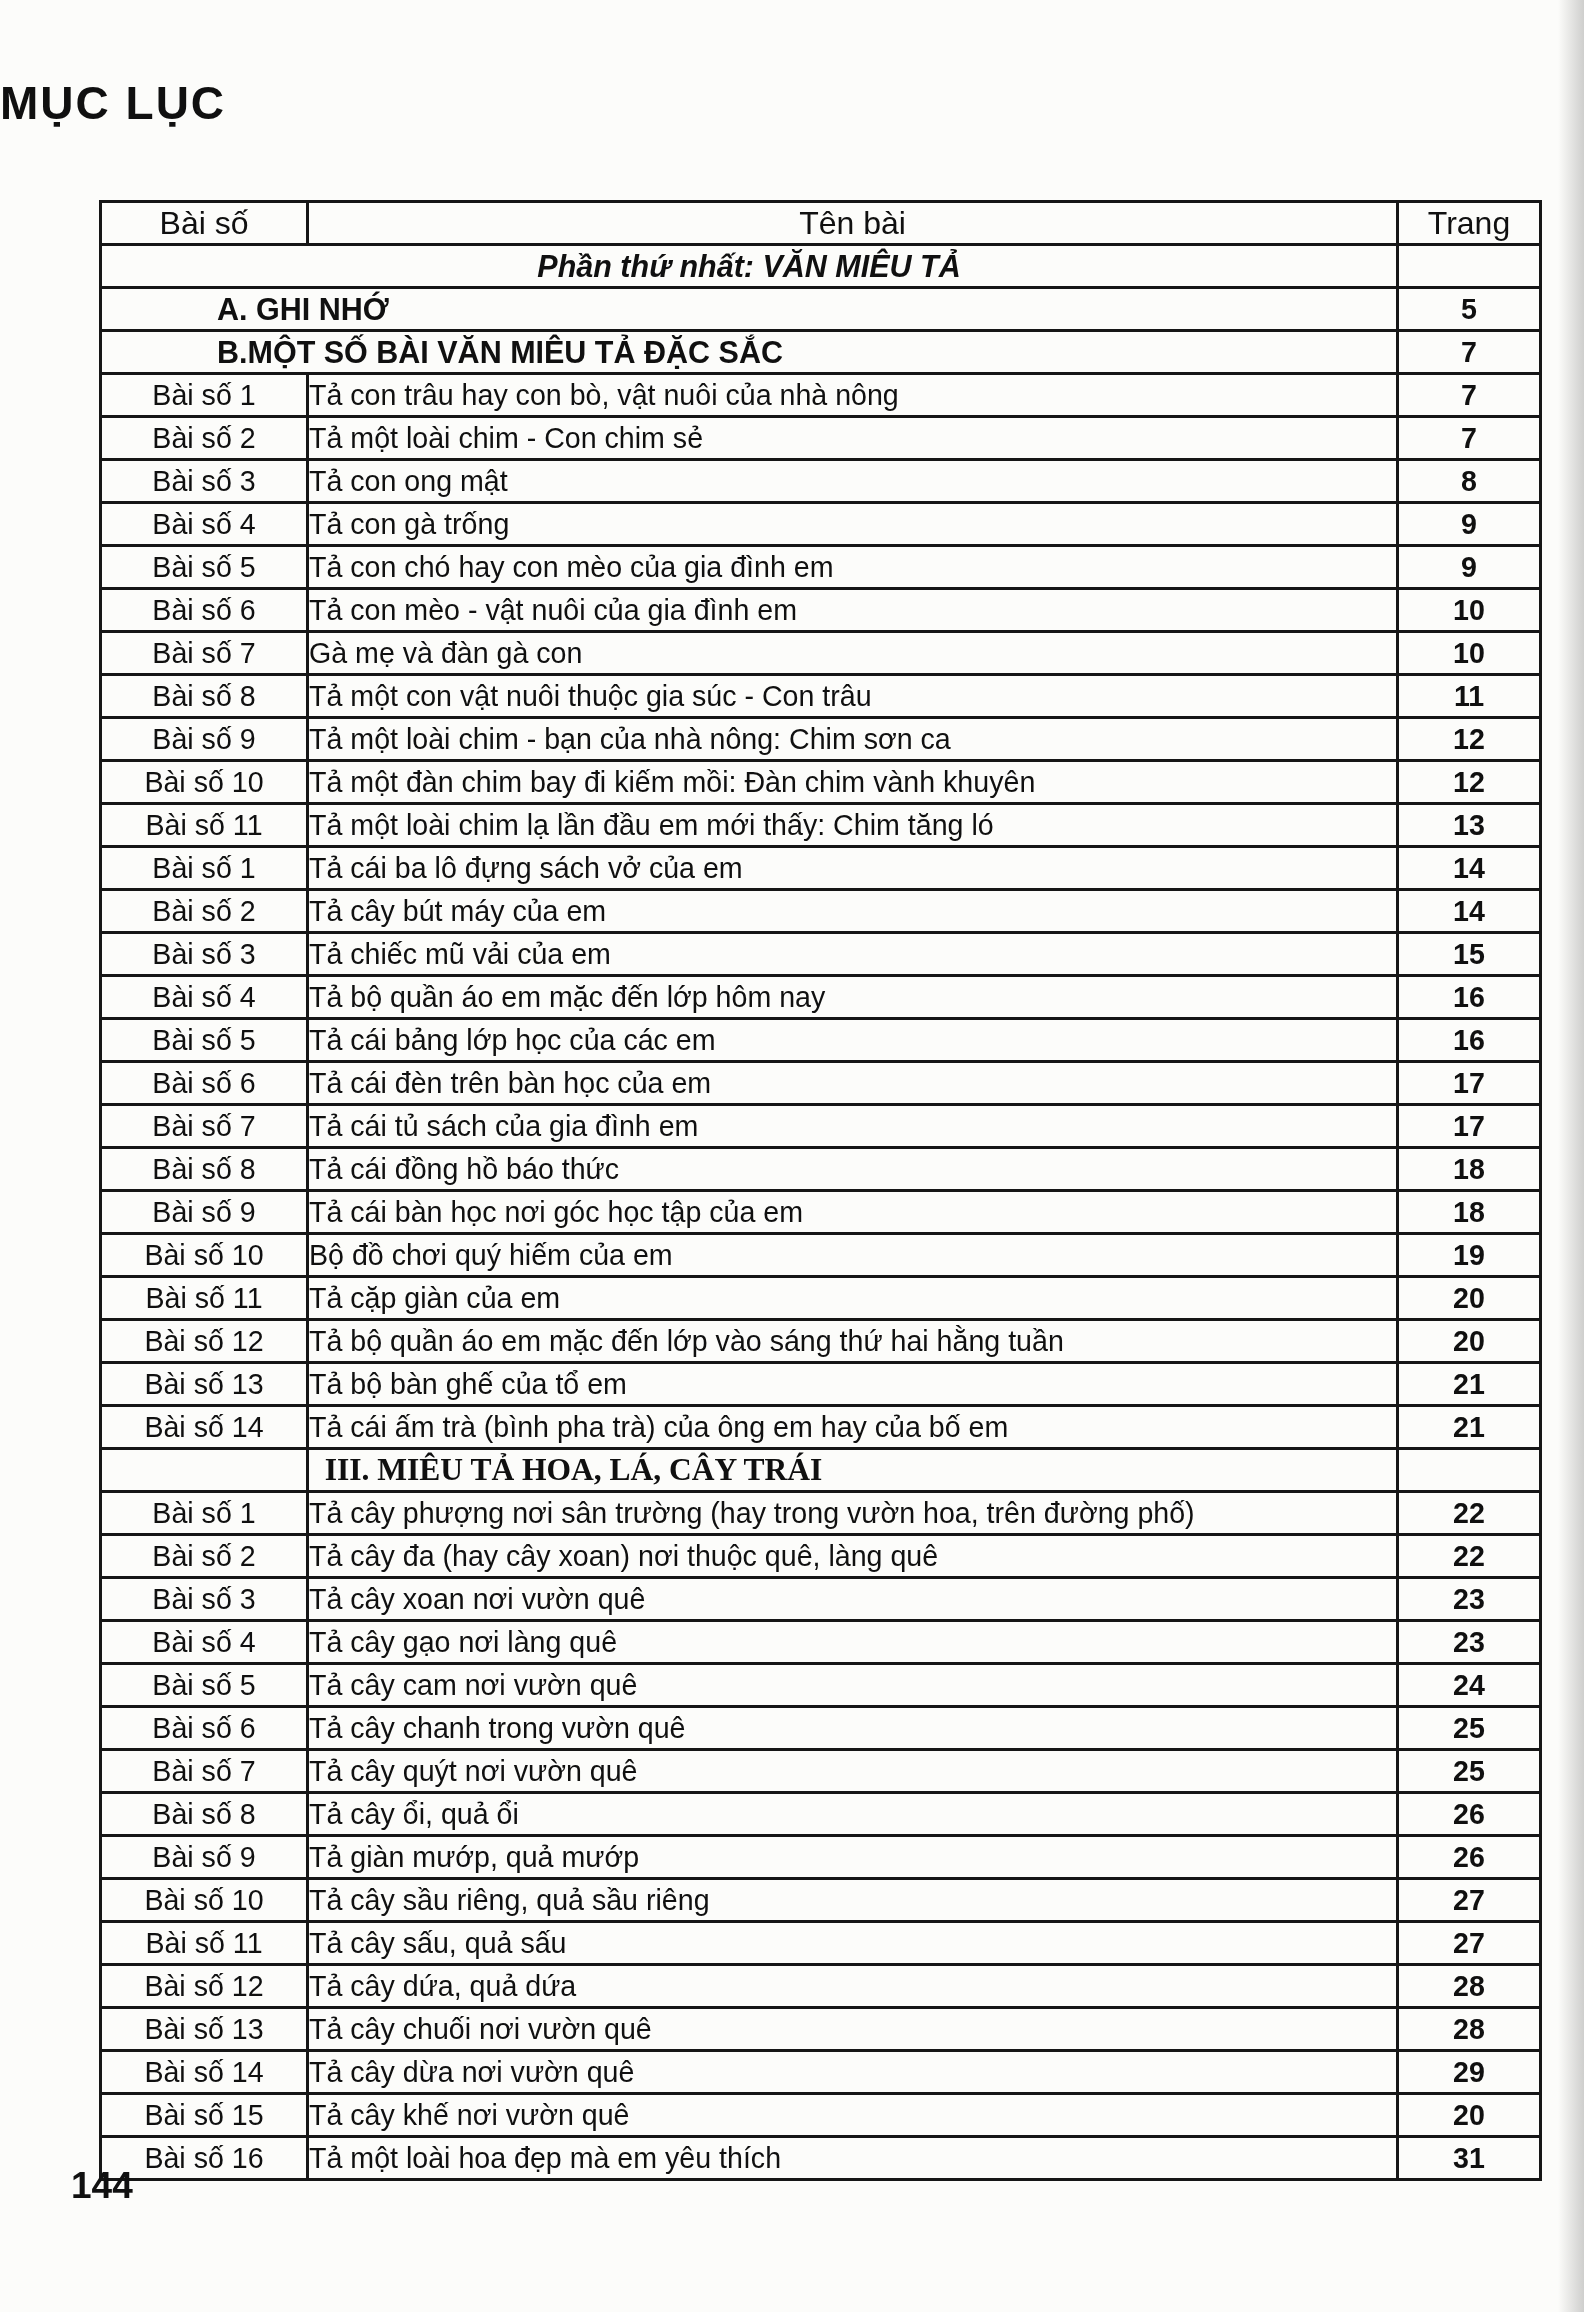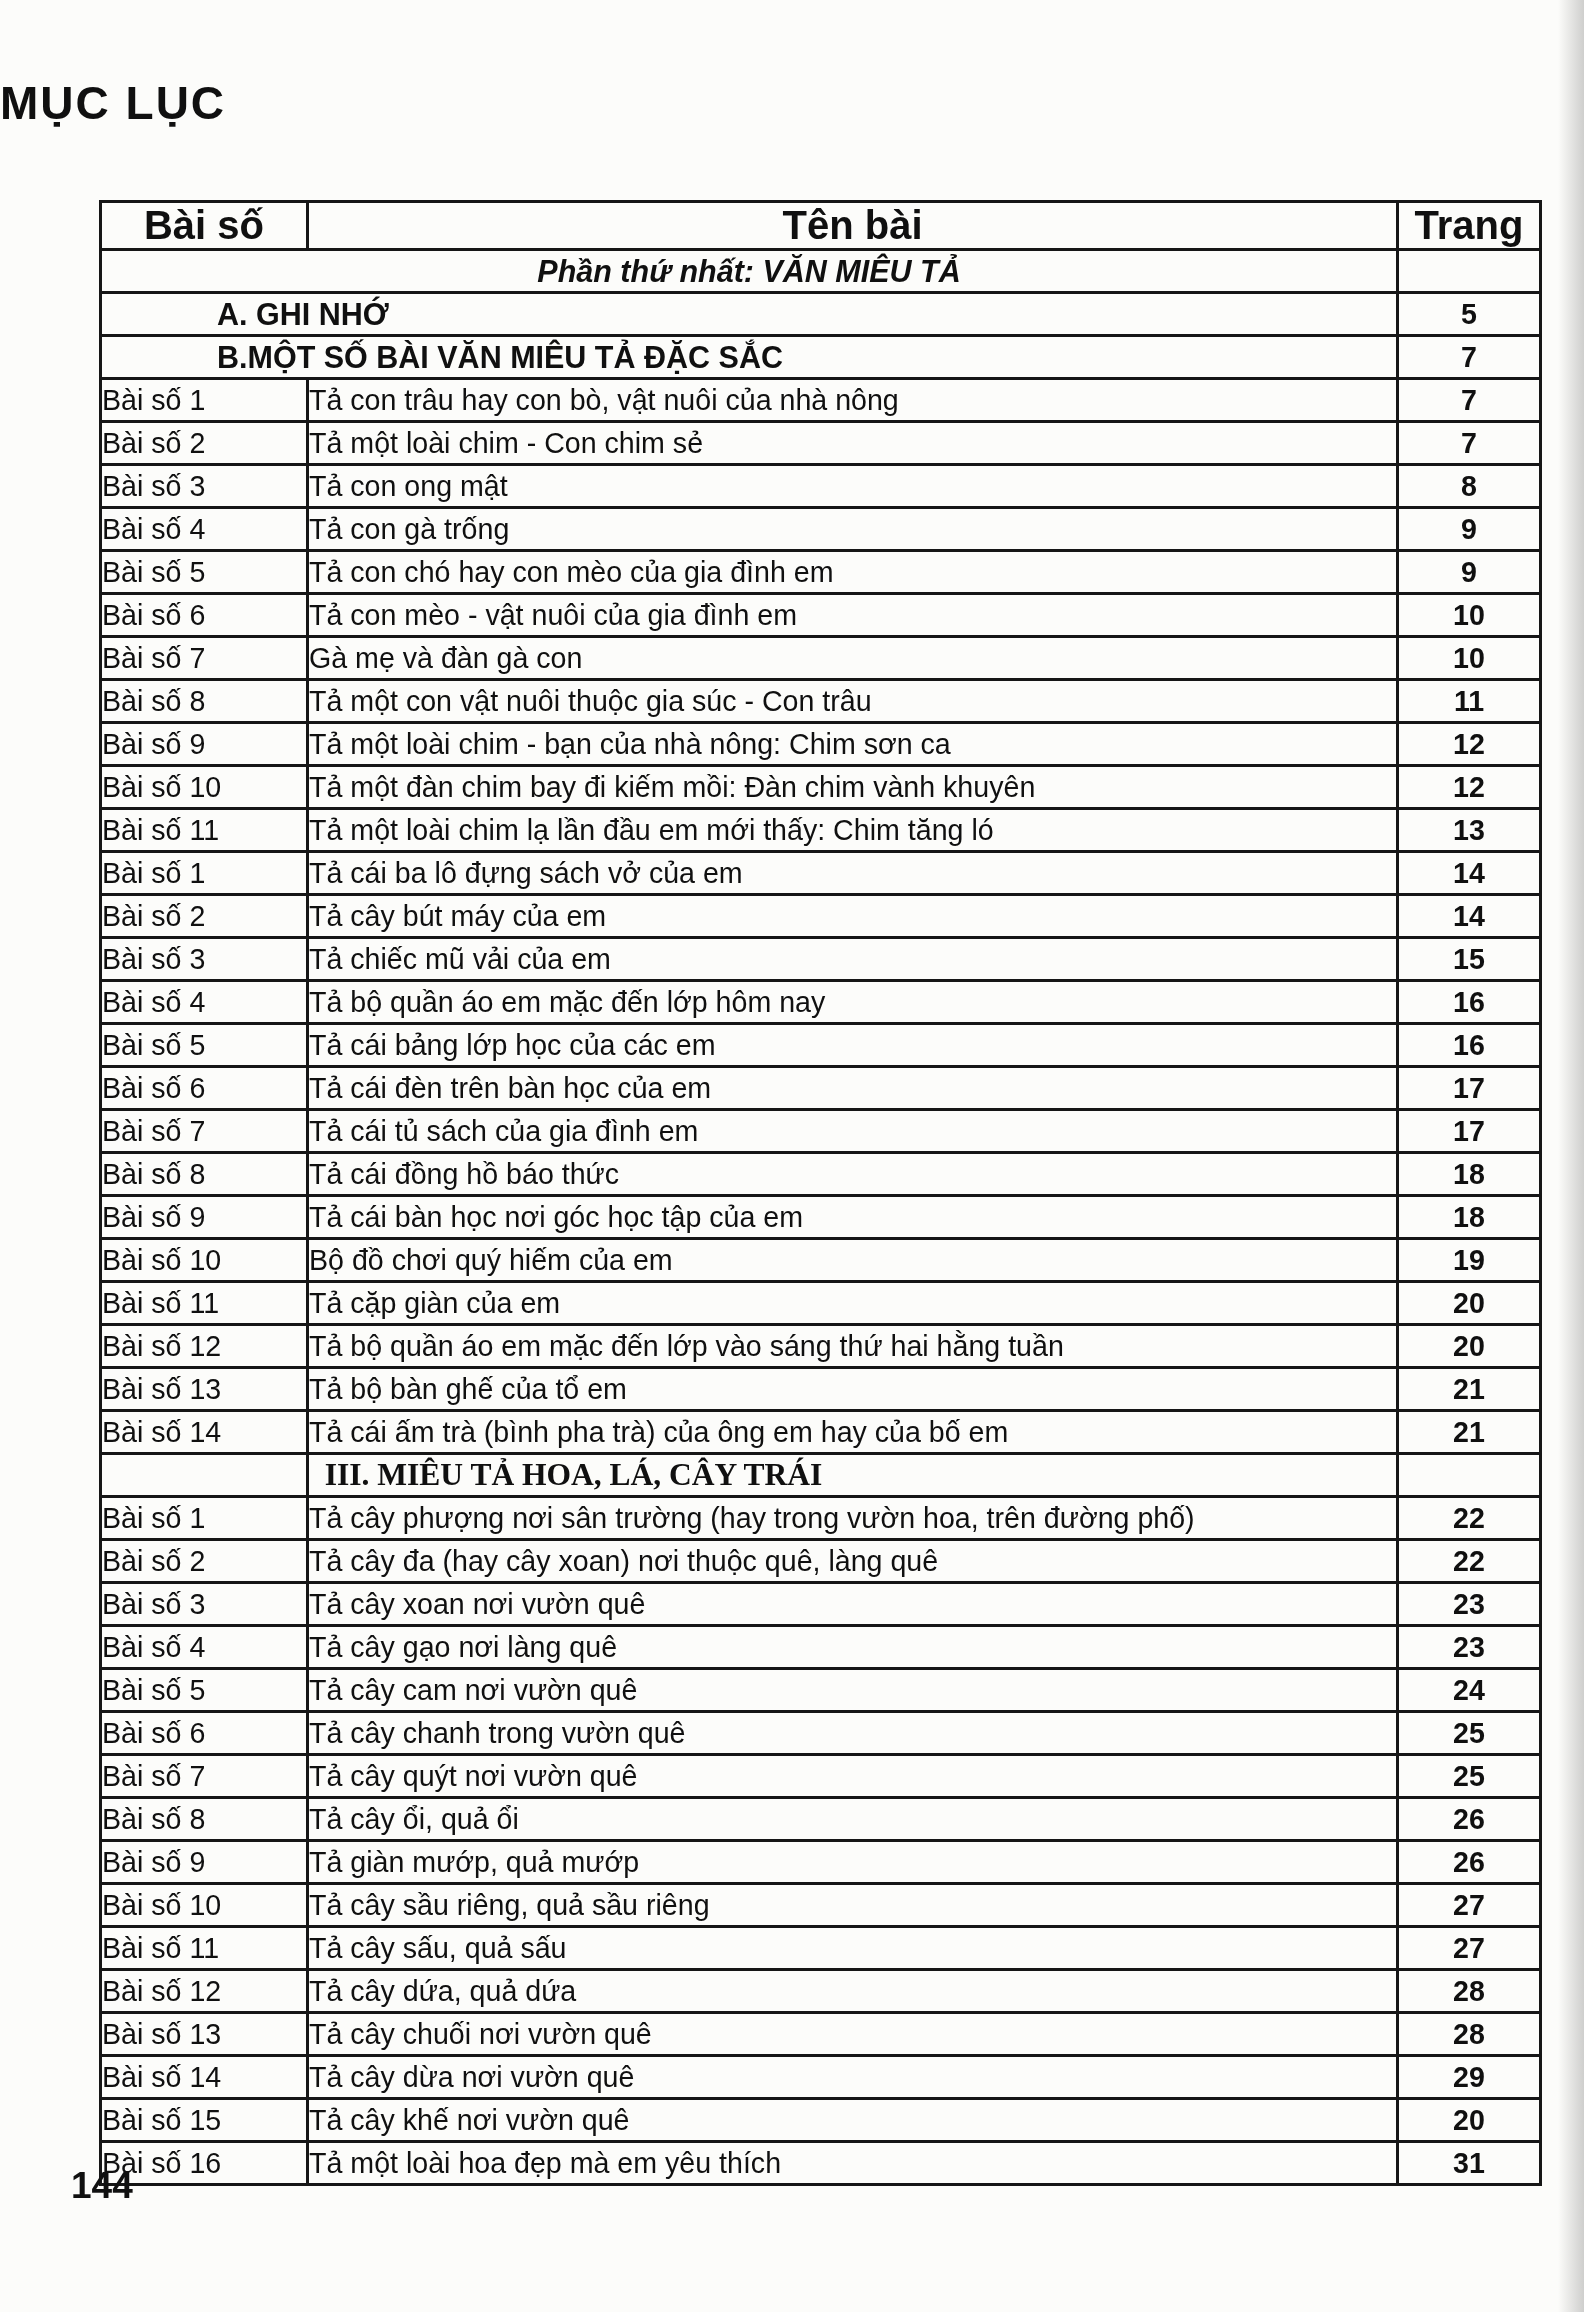--- a/index.html
+++ b/index.html
@@ -37,26 +37,26 @@
   table.toc col.c-page  { width: 143px; }
   table.toc th, table.toc td {
     border: 3px solid #161616;
     height: 40px;
     padding: 0;
     overflow: hidden;
     white-space: nowrap;
     vertical-align: middle;
   }
   table.toc th {
-    font-size: 40px;
-    font-weight: bold;
+    font-size: 32px;
+    font-weight: normal;
     text-align: center;
   }
   td.num-cell {
-    text-align: left;
+    text-align: center;
     font-size: 28.6px;
   }
   td.title-cell {
     text-align: left;
     font-size: 28.6px;
     padding-left: 25.6px;
   }
   td.page-cell {
     text-align: center;
     font-size: 28.6px;

